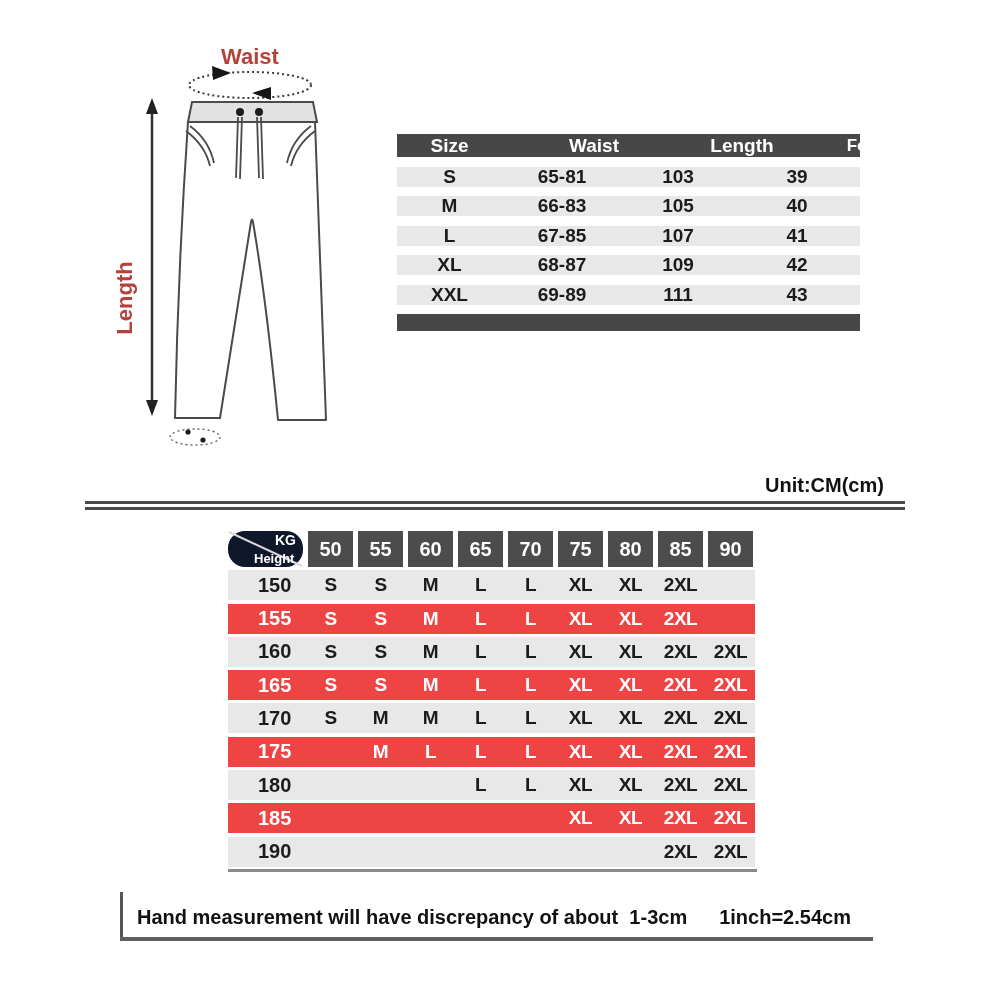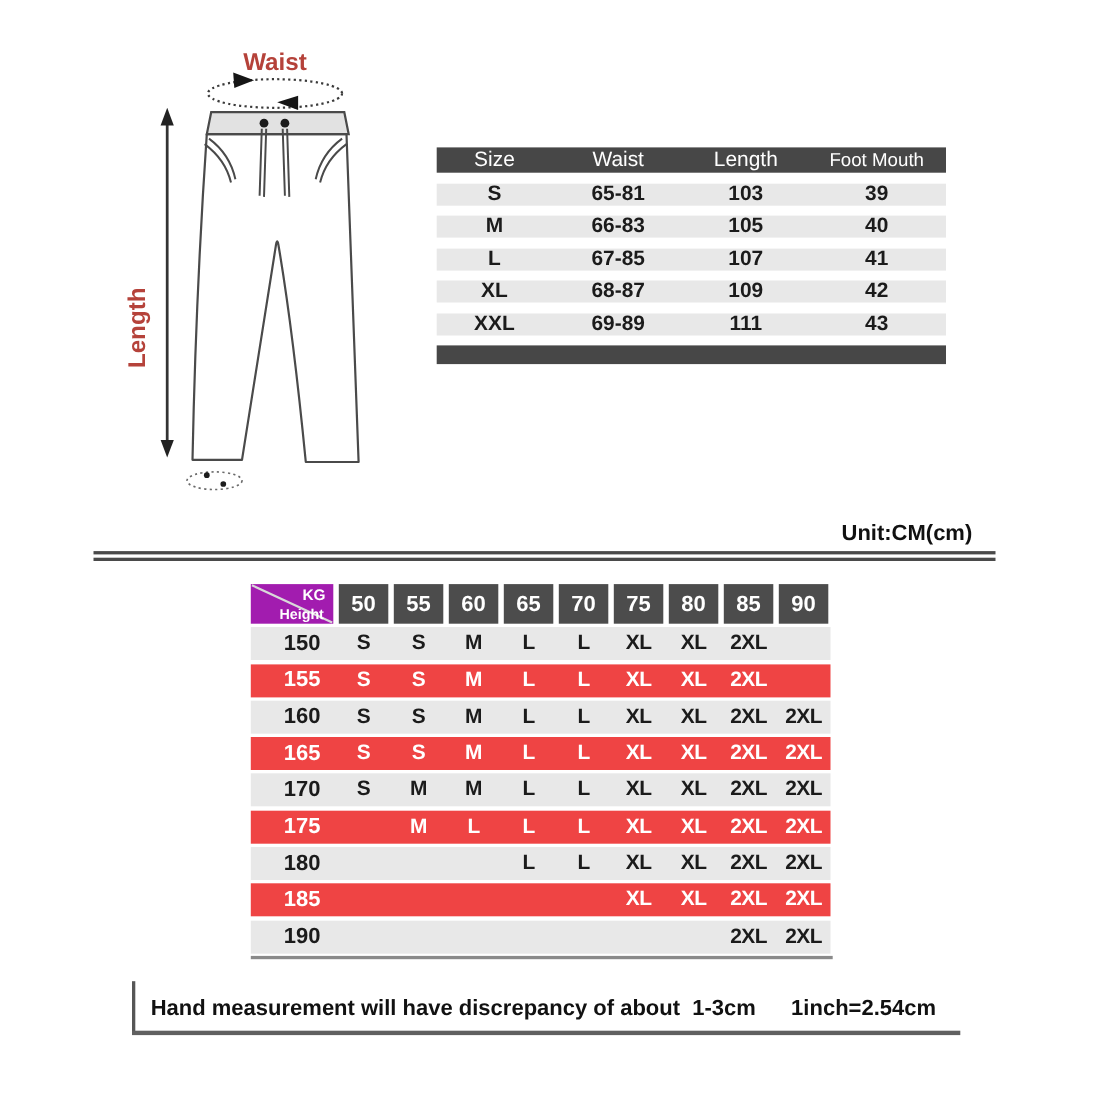--- a/index.html
+++ b/index.html
@@ -8,42 +8,42 @@
     position:relative; width:1002px; height:1002px; background:#fff;
     font-family:"Liberation Sans","DejaVu Sans",sans-serif; overflow:hidden;
   }
   
   .pants-svg { position:absolute; left:108px; top:38px; width:240px; height:415px; }
   .red-label { font-family:"Liberation Sans",sans-serif; font-size:22px; font-weight:700; fill:#b5423a; }
 
   
   .size-table { position:absolute; left:397px; top:134px; width:463px; }
   .st-grid { display:grid; grid-template-columns:105px 120px 112px 126px; align-items:center; }
-  .st-header { height:23px; background:#474747; color:#fff; font-size:19px; font-weight:400; }
+  .st-header { height:23px; background:#474747; color:#fff; font-size:19px; font-weight:700;gap:32px; }
   .st-header .st-cell { text-align:center; line-height:23px; }
   .st-header .st-cell.small { font-size:17px; }
   .st-row { height:20px; background:#e8e8e8; color:#1b1b1b; font-size:19px; font-weight:700; margin-top:9.5px; }
   .st-row .st-cell { text-align:center; line-height:20px; }
   .st-bottombar { height:17px; background:#474747; margin-top:9px; }
 
   
   .banner { position:absolute; left:205px; top:468px; width:550px; height:30px; background:#484848;
             display:flex; align-items:center; justify-content:center; }
   .banner span { color:#fff; font-size:17.5px; font-weight:700; }
   .unit-label { position:absolute; left:765px; top:474px; color:#111; font-size:20px; font-weight:700; }
   .separator { position:absolute; left:85px; top:501px; width:820px; height:9px;
                border-top:3px solid #4a4a4a; border-bottom:3px solid #4a4a4a; }
 
   
   .matrix { position:absolute; left:228px; top:531px; width:527px; }
   .mx-grid { display:grid; grid-template-columns:75px repeat(9,45px); column-gap:5px; align-items:center; }
   .mx-header { height:36px; }
   .mx-hbox { height:36px; background:#4c4c4c; color:#fff; font-size:20px; font-weight:700;
              display:flex; align-items:center; justify-content:center; }
-  .mx-corner { position:relative; height:36px; background:#a21caf; }
+  .mx-corner { position:relative; height:36px; background:#0f172a;border-radius:17px; }
   .mx-corner svg { position:absolute; inset:0; }
   .mx-corner .kg { position:absolute; top:1px; right:7px; color:#fff; font-size:14px; font-weight:700; }
   .mx-corner .hgt { position:absolute; bottom:1px; left:3px; color:#fff; font-size:13px; font-weight:700;margin-left:23px; }
   .mx-row { height:30px; margin-top:3.3px; font-weight:700; }
   .mx-row.light { background:#e8e8e8; color:#1b1b1b; }
   .mx-row.dark  { background:#ef4444; color:#fff; }
   .mx-height { font-size:20px; padding-left:30px; text-align:left; }
   .mx-cell { font-size:19px; text-align:center; letter-spacing:-0.5px; }
   .mx-bottomline { margin-top:2px; height:3px; background:#8a8a8a; width:529px; }
 

